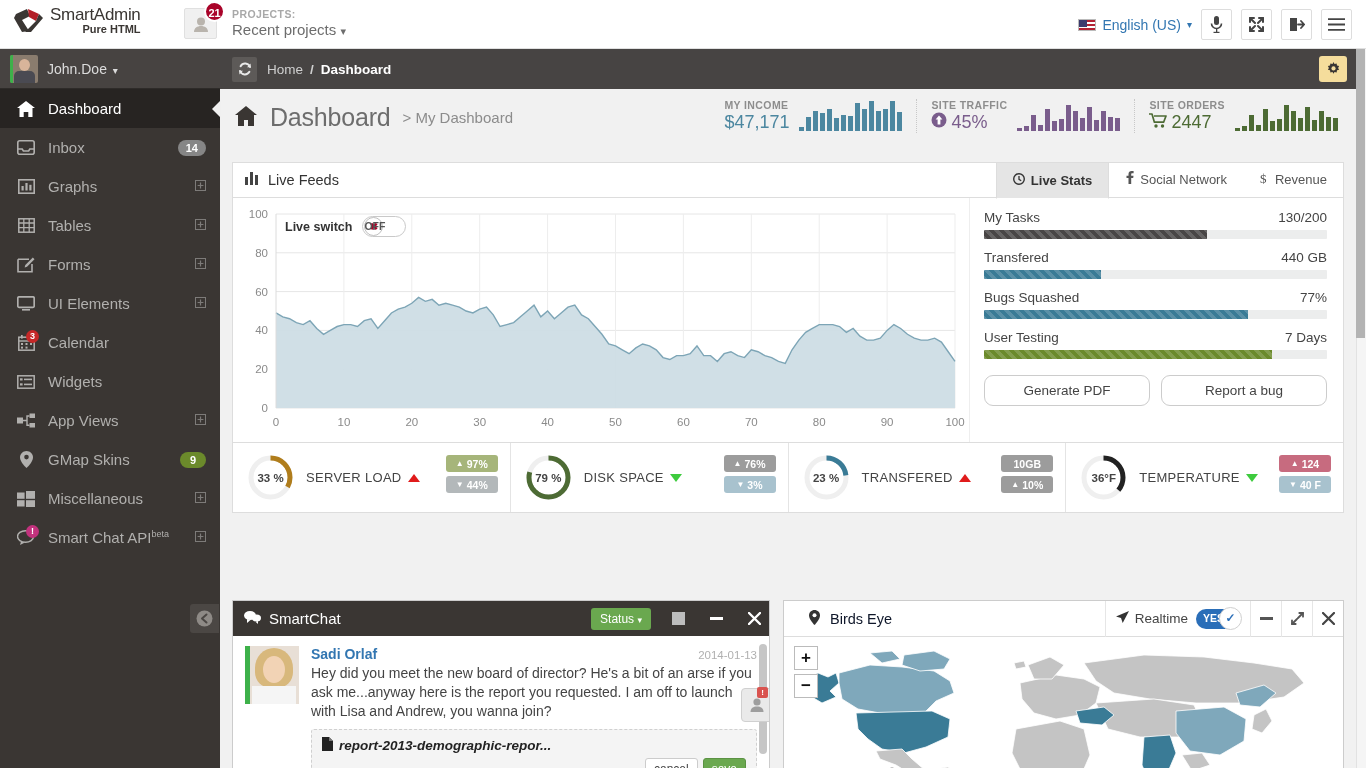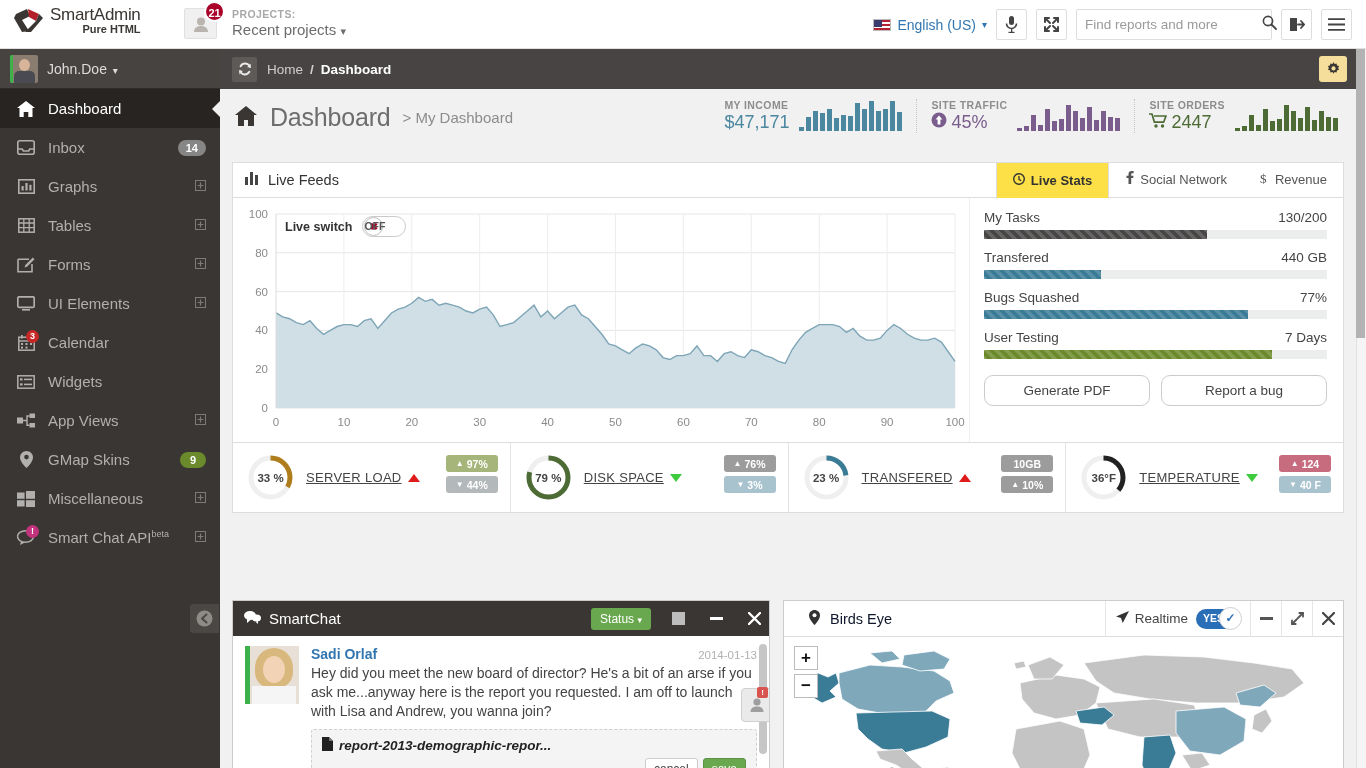--- a/index.html
+++ b/index.html
@@ -172,21 +172,21 @@
   #feeds-head { height: 35px; display:flex; align-items:stretch; background:#fff; border-bottom:1px solid #ddd;}
   #feeds-title { display:flex; align-items:center; gap:9px; padding-left:12px; font-size:14.5px; color:#333; flex:1;}
   .tabs { display:flex; align-items:stretch; }
   .tab {
     display:flex; align-items:center; gap:6px; padding: 0 16px;
     font-size: 13px; color:#555; cursor:pointer;
     border-left: 1px solid transparent;
     position: relative; top: -1px;
   }
   .tab.active {
-    background:#fde047; border:1px solid #ddd; border-bottom-color:#fff;
+    background:#e5e5e5; border:1px solid #ddd; border-bottom-color:#fff;
     font-weight: bold; color:#333; height: 37px; align-items:center;
   }
 
   #chartzone { display:flex; }
   #chartbox { width: 736px; padding: 8px 0 0 0; position:relative; }
   #liveswitch {
     position:absolute; left: 52px; top: 18px; display:flex; align-items:center; gap:10px; z-index:5;
   }
   #liveswitch .lbl { font-size: 12.5px; font-weight:bold; color:#333;}
   .toggle {
@@ -217,21 +217,21 @@
     flex:1; display:flex; align-items:center; padding: 11px 14px;
     border-right: 1px solid #e4e4e4; position:relative;
   }
   .gauge-cell:last-child { border-right:0; }
   .donut { width:47px; height:47px; position:relative; flex:none; }
   .donut .inner {
     position:absolute; inset:7px; background:#fff; border-radius:50%;
     display:flex;align-items:center;justify-content:center;
     font-size:11.5px; font-weight:bold; color:#444;
   }
-  .g-label { font-size:13px; color:#444; letter-spacing:0.3px; margin-left: 12px; display:flex; align-items:center; gap:6px;text-decoration:underline;}
+  .g-label { font-size:13px; color:#444; letter-spacing:0.3px; margin-left: 12px; display:flex; align-items:center; gap:6px;}
   .tri-up { width:0;height:0;border-left:6px solid transparent;border-right:6px solid transparent;border-bottom:8px solid #e01b1b;}
   .tri-dn { width:0;height:0;border-left:6px solid transparent;border-right:6px solid transparent;border-top:8px solid #3ecb3e;}
   .pills { position:absolute; right: 12px; top: 12px; display:flex; flex-direction:column; gap:4px; }
   .pill {
     width: 52px; height: 17px; border-radius:3px; color:#fff; font-size:10.5px; font-weight:bold;
     display:flex; align-items:center; justify-content:center; gap:3px;
   }
   .pill .ar { font-size: 8px; }
 
   
@@ -358,29 +358,20 @@
           <path d="M1.5 7.5a5 5 0 0 0 10 0" stroke="#444" stroke-width="1.6" fill="none"></path>
           <rect x="6" y="12.5" width="1.3" height="3.5" fill="#444"></rect>
           <rect x="3.5" y="15.8" width="6" height="1.2" fill="#444"></rect>
         </svg>
     </div>
     <div class="iconbtn">
       <svg width="15" height="15" viewBox="0 0 15 15">
           <path d="M1 1l5 5M14 1L9 6M1 14l5-5M14 14L9 9" stroke="#444" stroke-width="2" fill="none" stroke-linecap="round"></path>
           <path d="M1 1h4M1 1v4M14 1h-4M14 1v4M1 14h4M1 14v-4M14 14h-4M14 14v-4" stroke="#444" stroke-width="2" fill="none" stroke-linecap="round"></path>
         </svg>
-    </div>
-    <div id="searchbox">
-      <input type="text" placeholder="Find reports and more" style="">
-      <span>
-        <svg width="15" height="15" viewBox="0 0 15 15">
-            <circle cx="6" cy="6" r="4.6" stroke="#444" stroke-width="1.6" fill="none"></circle>
-            <path d="M9.5 9.5L14 14" stroke="#444" stroke-width="1.8" stroke-linecap="round"></path>
-          </svg>
-      </span>
     </div>
     <div class="iconbtn">
       <svg width="16" height="15" viewBox="0 0 16 15">
           <path d="M1 1h7v13H1z" fill="#444"></path>
           <path d="M9 7.5h6M12 4l3.2 3.5L12 11" stroke="#444" stroke-width="1.8" fill="none" stroke-linecap="round" stroke-linejoin="round"></path>
         </svg>
     </div>
     <div class="iconbtn">
       <svg width="17" height="13" viewBox="0 0 17 13">
           <path d="M0 1.2h17M0 6.5h17M0 11.8h17" stroke="#444" stroke-width="1.8"></path>

